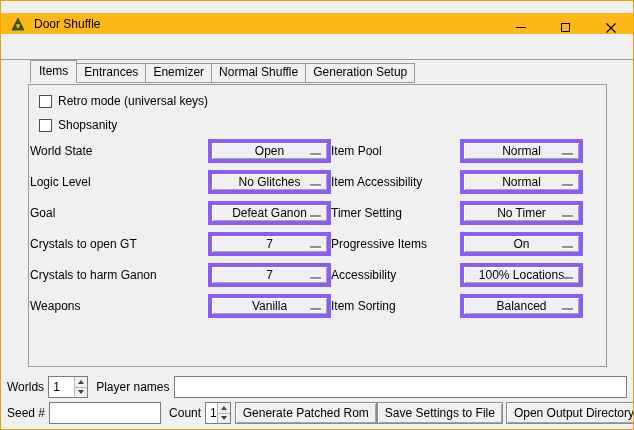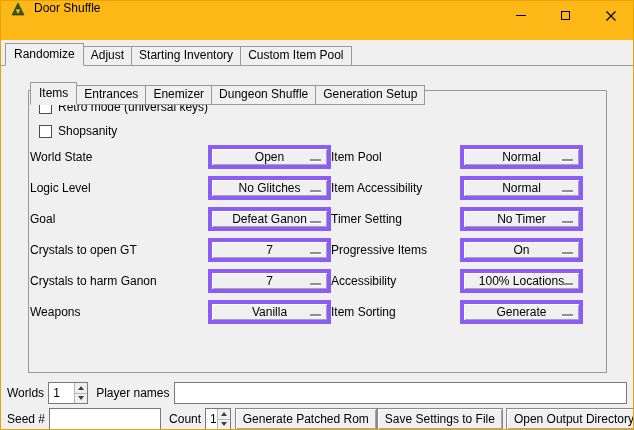--- a/index.html
+++ b/index.html
@@ -12,23 +12,23 @@
   .window {
     position: relative;
     width: 634px; height: 430px;
     border: 1px solid #e9a400;
     background: #f0f0f0;
     overflow: hidden;
   }
   
   .titlebar {
     position: relative;
-    height: 39px;
+    height: 21px;
     background: #fdb717;
-    display: flex; 
+    display: flex; align-items: center; margin-top: 12px;
   }
   .app-icon { margin-left: 9px; width: 16px; height: 16px; display: inline-block; }
   .title-text { margin-left: 8px; }
   .caption-buttons { position: absolute; right: 0; top: 0; height: 29px; display: flex; }
   .cap-btn { width: 45px; height: 29px; display: flex; align-items: center; justify-content: center; }
   .min-glyph { width: 10px; height: 1px; background: #000; }
   .max-glyph { width: 9px; height: 9px; border: 1px solid #000; }
   
   .client { position: relative; width: 632px; height: 399px; background: #f0f0f0; }
   .tabbar { display: flex; align-items: flex-end; position: absolute; z-index: 2; }
@@ -46,21 +46,21 @@
     border-bottom: 1px solid #f0f0f0;
     position: relative; z-index: 3;
   }
   .main-tabbar { top: 4px; left: 4px; height: 22px; }
   .main-pane {
     position: absolute; top: 25px; left: 0;
     width: 632px; height: 374px;
     border-top: 1px solid #999;
     background: #f0f0f0; z-index: 1;
   }
-  .sub-tabbar { top: 17px; left: 29px; height: 22px; }
+  .sub-tabbar { top: 1px; left: 29px; height: 22px; }
   .sub-pane {
     position: absolute; top: 24px; left: 27px;
     width: 579px; height: 283px;
     border: 1px solid #999;
     background: #f0f0f0; z-index: 1;
   }
   
   .cbrow { position: absolute; left: 10px; height: 16px; display: flex; align-items: center; }
   .checkbox {
     width: 13px; height: 13px;
@@ -154,34 +154,28 @@
       <div class="cap-btn">
         <svg width="10" height="10" viewBox="0 0 10 10">
           <path d="M0.5 0.5 L9.5 9.5 M9.5 0.5 L0.5 9.5" stroke="#000" stroke-width="1.2"></path>
         </svg>
       </div>
     </div>
   </div>
 
   <div class="client">
 
-    <div class="tabbar main-tabbar">
-      <div class="tab active">Randomize</div>
-      <div class="tab">Adjust</div>
-      <div class="tab">Starting Inventory</div>
-      <div class="tab">Custom Item Pool</div>
-    </div>
 
     <div class="main-pane">
 
       <div class="tabbar sub-tabbar">
         <div class="tab active">Items</div>
         <div class="tab">Entrances</div>
         <div class="tab">Enemizer</div>
-        <div class="tab">Dungeon Shuffle</div>
+        <div class="tab">Normal Shuffle</div>
         <div class="tab">Generation Setup</div>
       </div>
 
       <div class="sub-pane">
 
         <div class="cbrow" style="top:8px;">
           <span class="checkbox"></span>
           <span class="cblabel">Retro mode (universal keys)</span>
         </div>
         <div class="cbrow" style="top:32px;">
@@ -257,21 +251,21 @@
           </div>
 
           <div class="srow">
             <div class="flabel">Weapons</div>
             <div class="dd">
               <span class="ddv">Vanilla</span>
               <span class="ddi"></span>
             </div>
             <div class="flabel rlabel">Item Sorting</div>
             <div class="dd">
-              <span class="ddv">Generate</span>
+              <span class="ddv">Balanced</span>
               <span class="ddi"></span>
             </div>
           </div>
 
         </div>
       </div>
 
       <div class="brow row1">
         <span class="lbl mr4">Worlds</span>
         <div class="spinbox">

